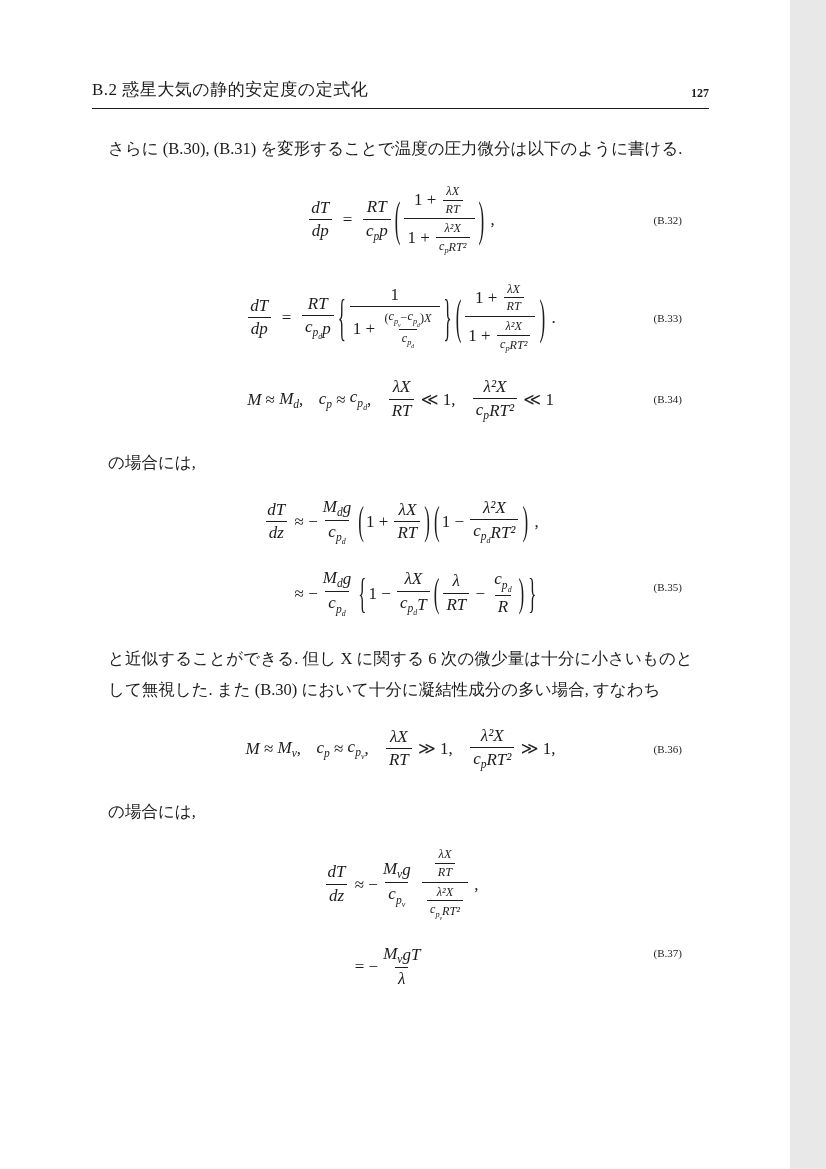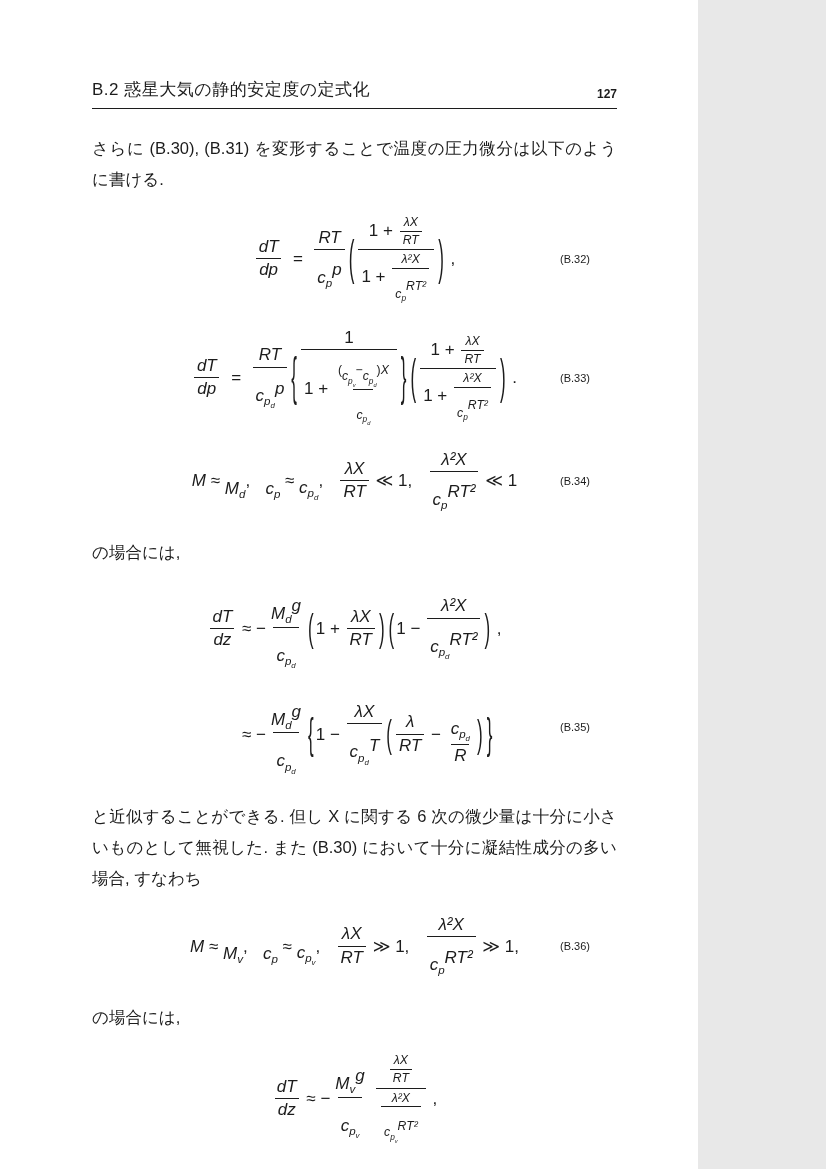--- a/index.html
+++ b/index.html
@@ -1,48 +1,48 @@
 <!DOCTYPE html>
 <html><head>
 <meta charset="utf-8">
 <style>
   html,body{margin:0;padding:0;background:#e8e8e8;}
   .page{
-    width:698px;height:1169px;background:#ffffff;position:relative;
+    width:790px;height:1169px;background:#ffffff;position:relative;
     box-sizing:border-box;padding:78px 81px 0 92px;
-    font-family:Liberation Sans, sans-serif;
+    font-family:Liberation Serif, serif;
     color:#1c1c1c;overflow:hidden;
   }
   
   .hdr{display:flex;justify-content:space-between;align-items:flex-end;
        border-bottom:1px solid #1c1c1c;padding-bottom:7px;}
   .hdr-title{font-size:17px;letter-spacing:0.5px;}
   .hdr-page{font-size:12px;font-weight:bold;}
   
-  .para{font-size:16.5px;line-height:31px;text-align:justify;margin:24px 0 18px;}
+  .para{font-size:16.5px;line-height:31px;text-align:justify;margin:24px 16px 18px;}
   
   .eq{position:relative;margin:14px 0;}
   .eq-content{display:flex;align-items:center;justify-content:center;
               font-size:17px;line-height:1.25;}
   .eq-align{display:grid;grid-template-columns:max-content max-content;
             justify-content:center;row-gap:20px;font-size:17px;line-height:1.25;}
   .a-lhs{display:flex;align-items:center;justify-self:end;}
   .a-rhs{display:flex;align-items:center;justify-self:start;}
   .eq-label{position:absolute;right:27px;top:50%;transform:translateY(-50%);
             font-size:11px;padding-left:21px;}
   .eq-label.on-row-2{top:74%;}
   
   .mt,.mi{white-space:pre;}
   .mi{font-style:italic;}
   .mf{display:inline-flex;flex-direction:column;align-items:center;margin:0 2px;}
   .mf>.num,.mf>.den{display:flex;align-items:center;justify-content:center;
                     padding:1px 3px;line-height:1.2;}
   .mf>.den{border-top:1px solid #1c1c1c;}
   .mf .mf{font-size:0.72em;}
-  .ms{white-space:nowrap;margin-top:17px;}
+  .ms{white-space:nowrap;}
   .ms sub{font-size:0.68em;line-height:1;}
   .md{display:inline-block;margin:0 2px;transform-origin:50% 50%;
       font-weight:300;}
 </style>
 </head>
 <body>
 
 <div class="page">
 
   <div class="hdr">

